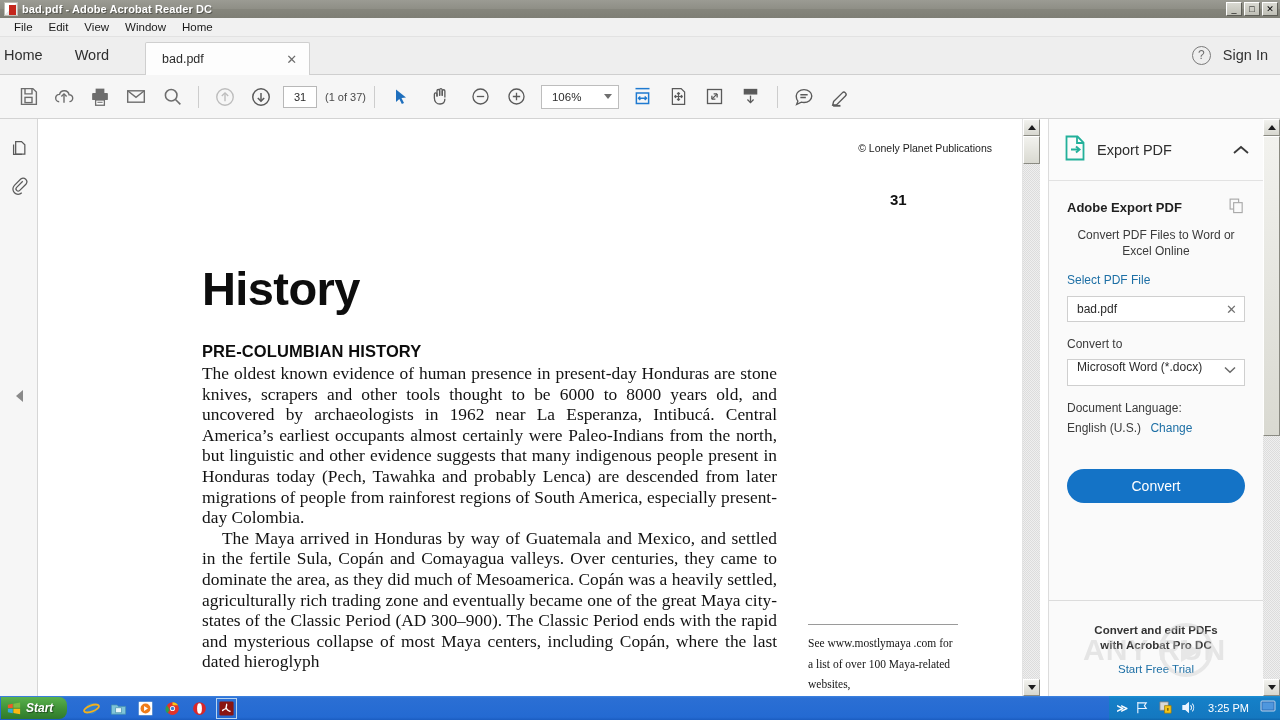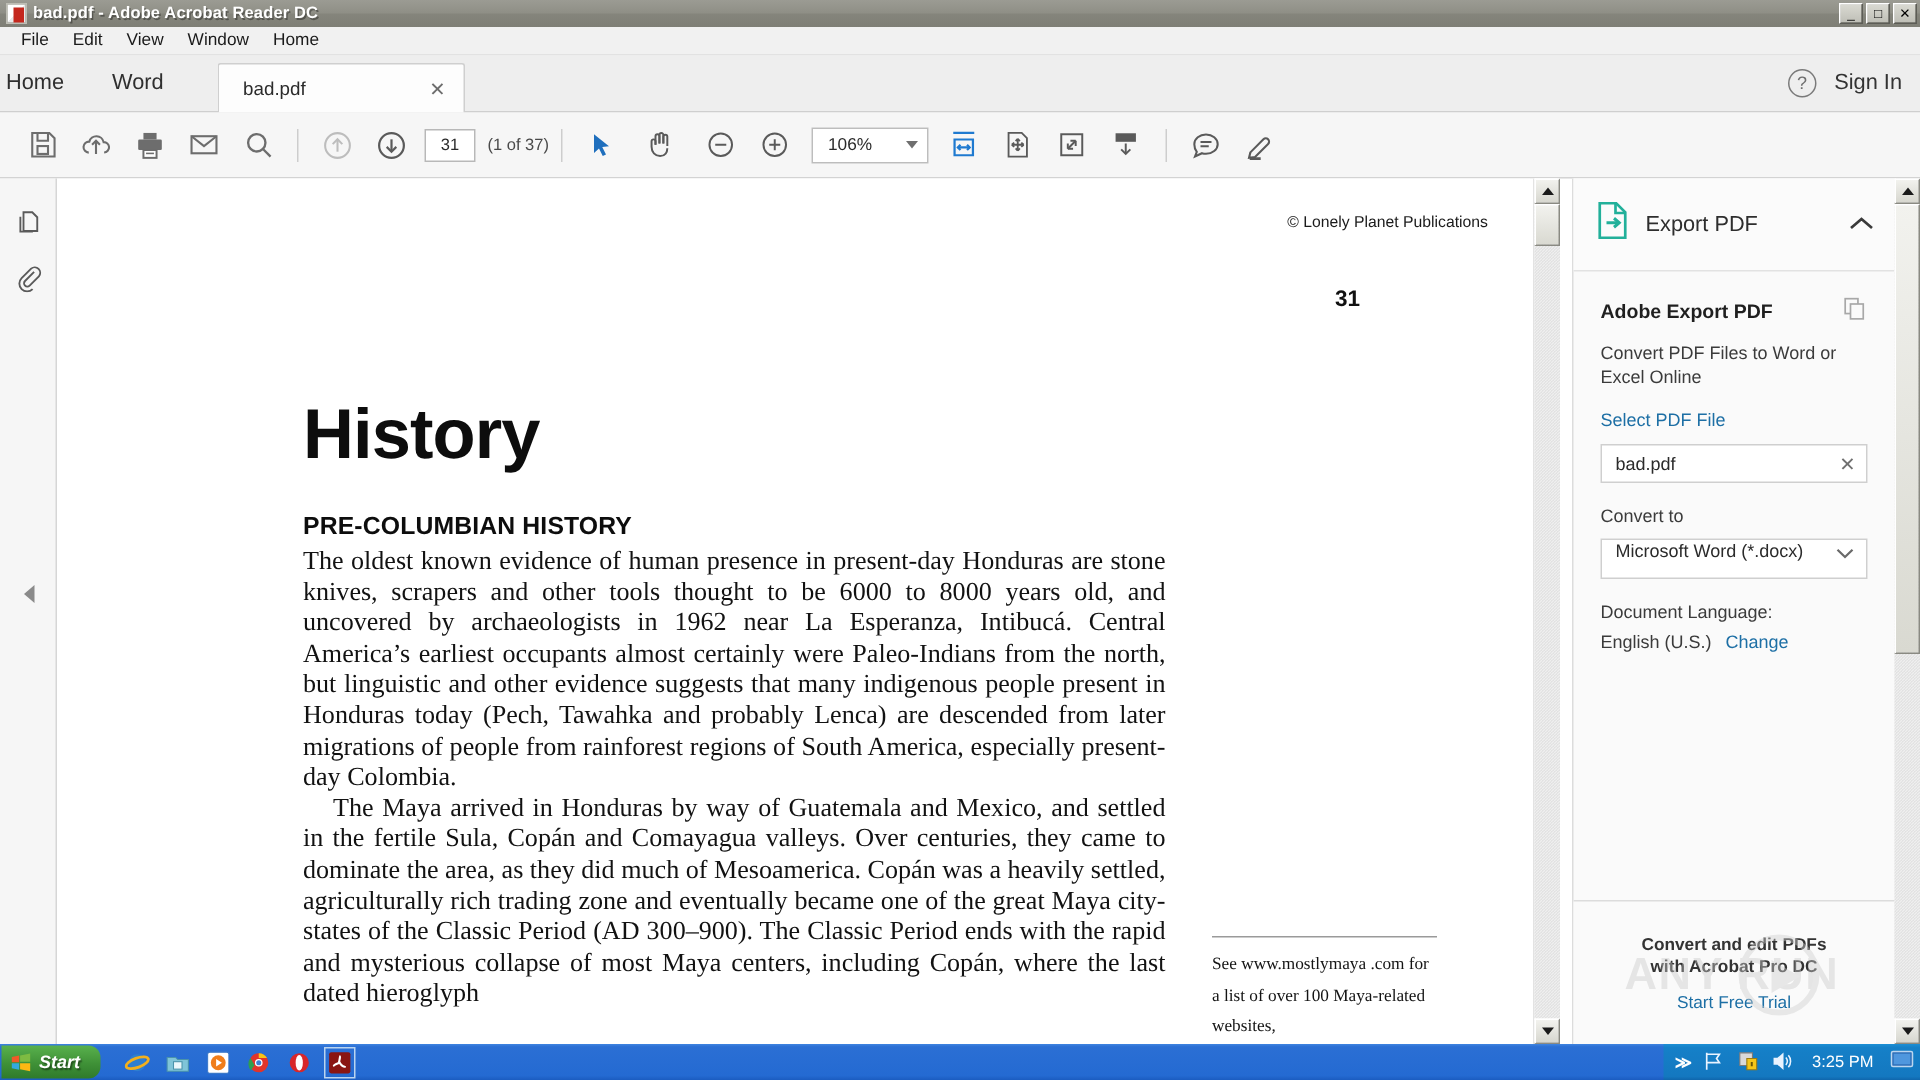--- a/index.html
+++ b/index.html
@@ -196,21 +196,21 @@
   }
   .panel-header {
     height: 62px; background: #fbfbfb; border-bottom: 1px solid #e2e2e2;
     display: flex; align-items: center; padding: 0 14px;
   }
   .panel-header .ptitle { font-size: 14.5px; color: #2e2e2e; margin-left: 10px; }
   .panel-header .chev { margin-left: auto; }
   .panel-body { padding: 16px 18px 0 18px; }
   .panel-h { font-size: 13px; font-weight: bold; color: #1f1f1f; display:flex; align-items:center; }
   .panel-h .stackicon { margin-left: auto; }
-  .panel-sub { font-size: 12px; color: #3b3b3b; line-height: 16px; margin-top: 10px; }
+  .panel-sub { font-size: 12px; color: #3b3b3b; line-height: 16px; margin-top: 10px; text-align: center; }
   .panel-link { font-size: 12px; color: #1d6fa5; margin-top: 14px; }
   .filebox {
     margin-top: 9px; height: 26px; border: 1px solid #cfcfcf; background: #fff;
     display: flex; align-items: center; justify-content: space-between;
     padding: 0 7px 0 9px;
   }
   .filebox .fname { font-size: 12px; color: #2b2b2b; }
   .filebox .fx { font-size: 13px; color: #707070; line-height: 1; }
   .panel-label { font-size: 12px; color: #3b3b3b; margin-top: 15px; }
   .selectbox {
@@ -541,20 +541,21 @@
           <svg width="12" height="8" viewBox="0 0 12 8" fill="none" stroke="#6a6a6a" stroke-width="1.5">
               <path d="M1 1.5L6 6.3 11 1.5"></path>
             </svg>
         </span>
       </div>
       <div class="panel-label">Document Language:</div>
       <div class="lang-row">
         <span>English (U.S.)</span>
         <span class="chg">Change</span>
       </div>
+      <div class="convert-btn">Convert</div>
     </div>
     <div class="promo">
       <div class="promo-l">Convert and edit PDFs</div>
       <div class="promo-l">with Acrobat Pro DC</div>
       <div class="promo-a">Start Free Trial</div>
     </div>
   </div>
 
   <div class="panelscroll">
     <div class="sb-btn">

